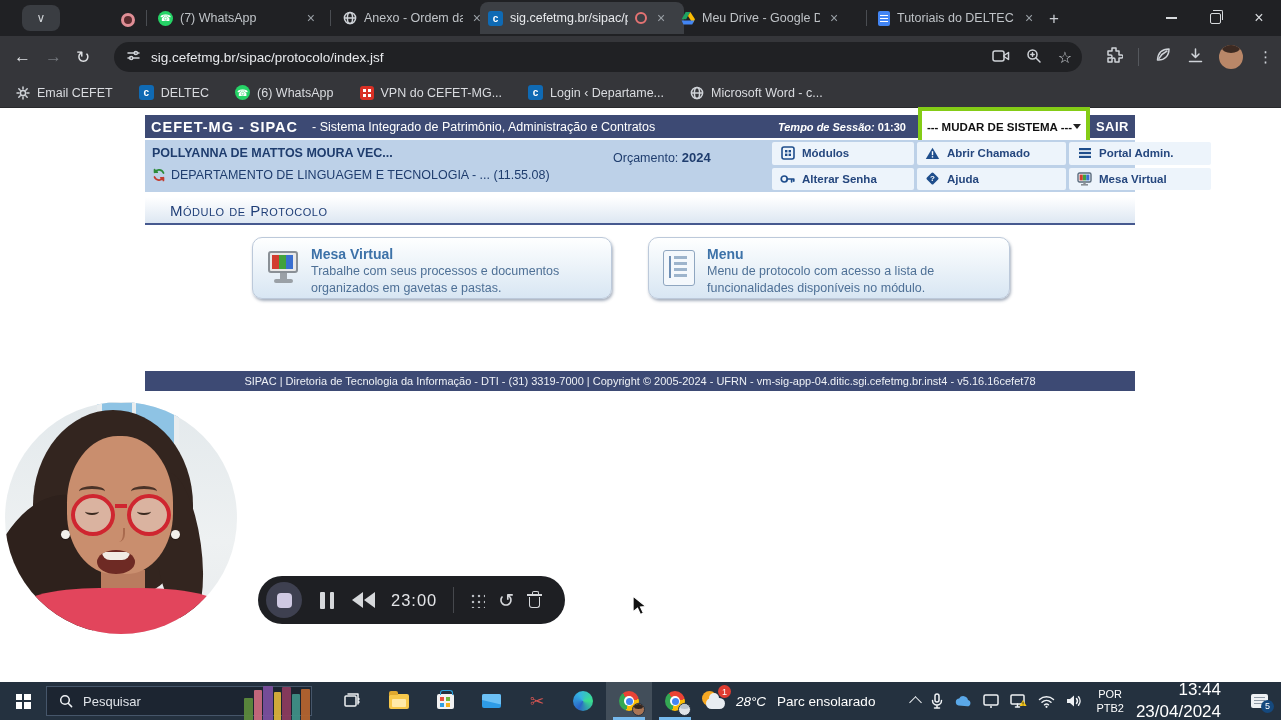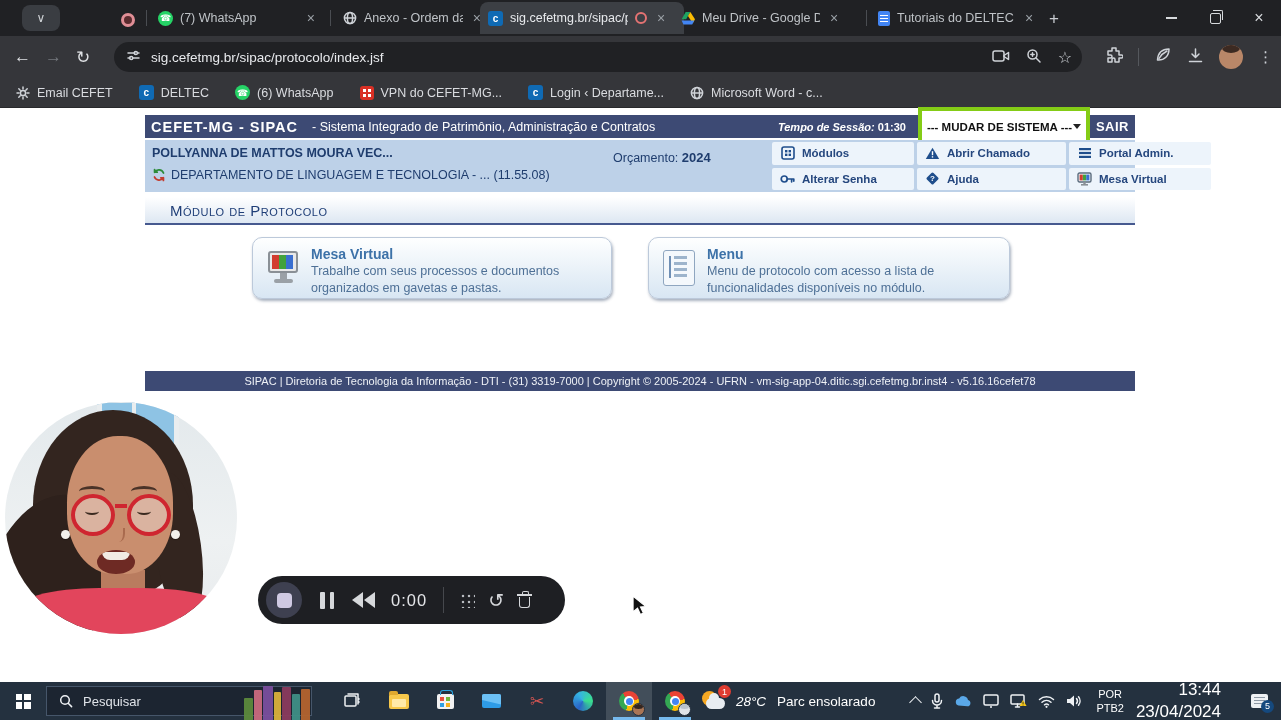--- a/index.html
+++ b/index.html
@@ -533,21 +533,21 @@
         <i></i>
       </div>
     <div class="rec-pause">
         <i></i>
         <i></i>
       </div>
     <div class="rec-rew">
         <i></i>
         <i></i>
       </div>
-    <div class="rec-time">0:00</div>
+    <div class="rec-time">23:00</div>
     <div class="rec-div"></div>
     <div class="rec-grid"></div>
     <div class="rec-restart">↺</div>
     <div class="rec-trash">
         <i></i>
       </div>
   </div>
 
   <svg class="cursor" width="19" height="22" viewBox="0 0 19 22">
     <polygon points="1,1 1,17 5.5,13.2 8.4,19.5 11.4,18.1 8.6,12 14,11.6" fill="#111" stroke="#fff" stroke-width="1.3"></polygon>

